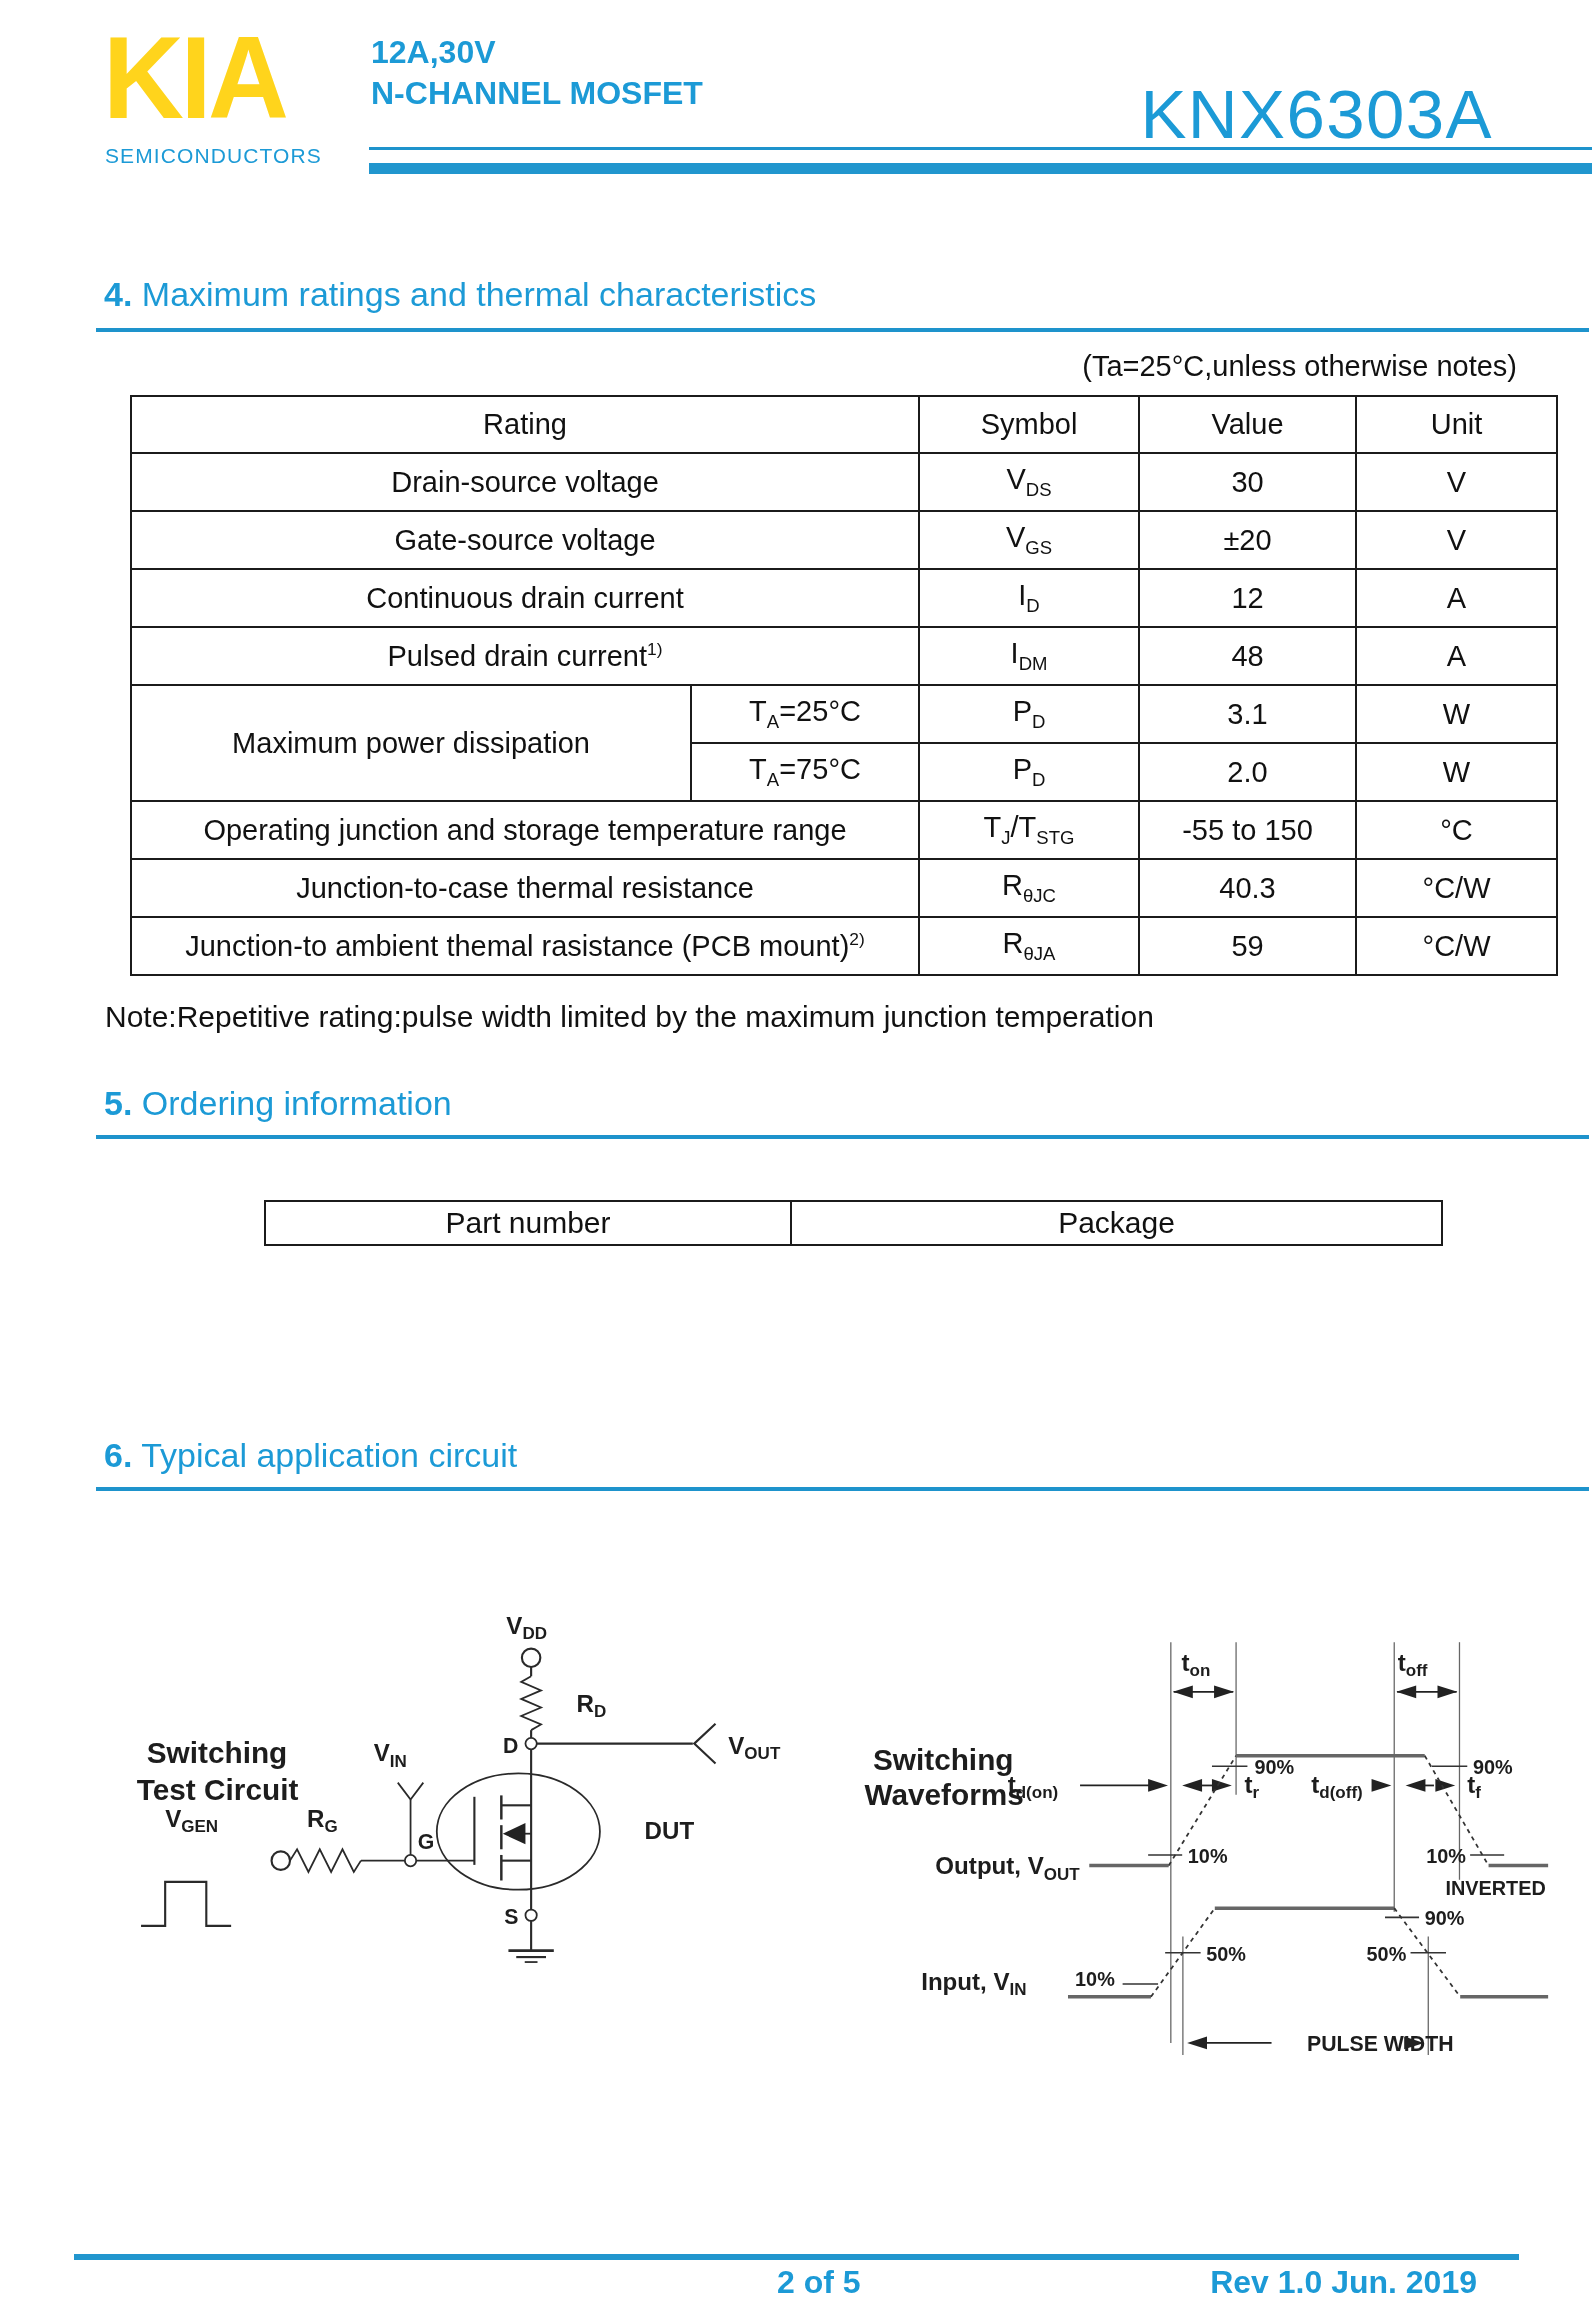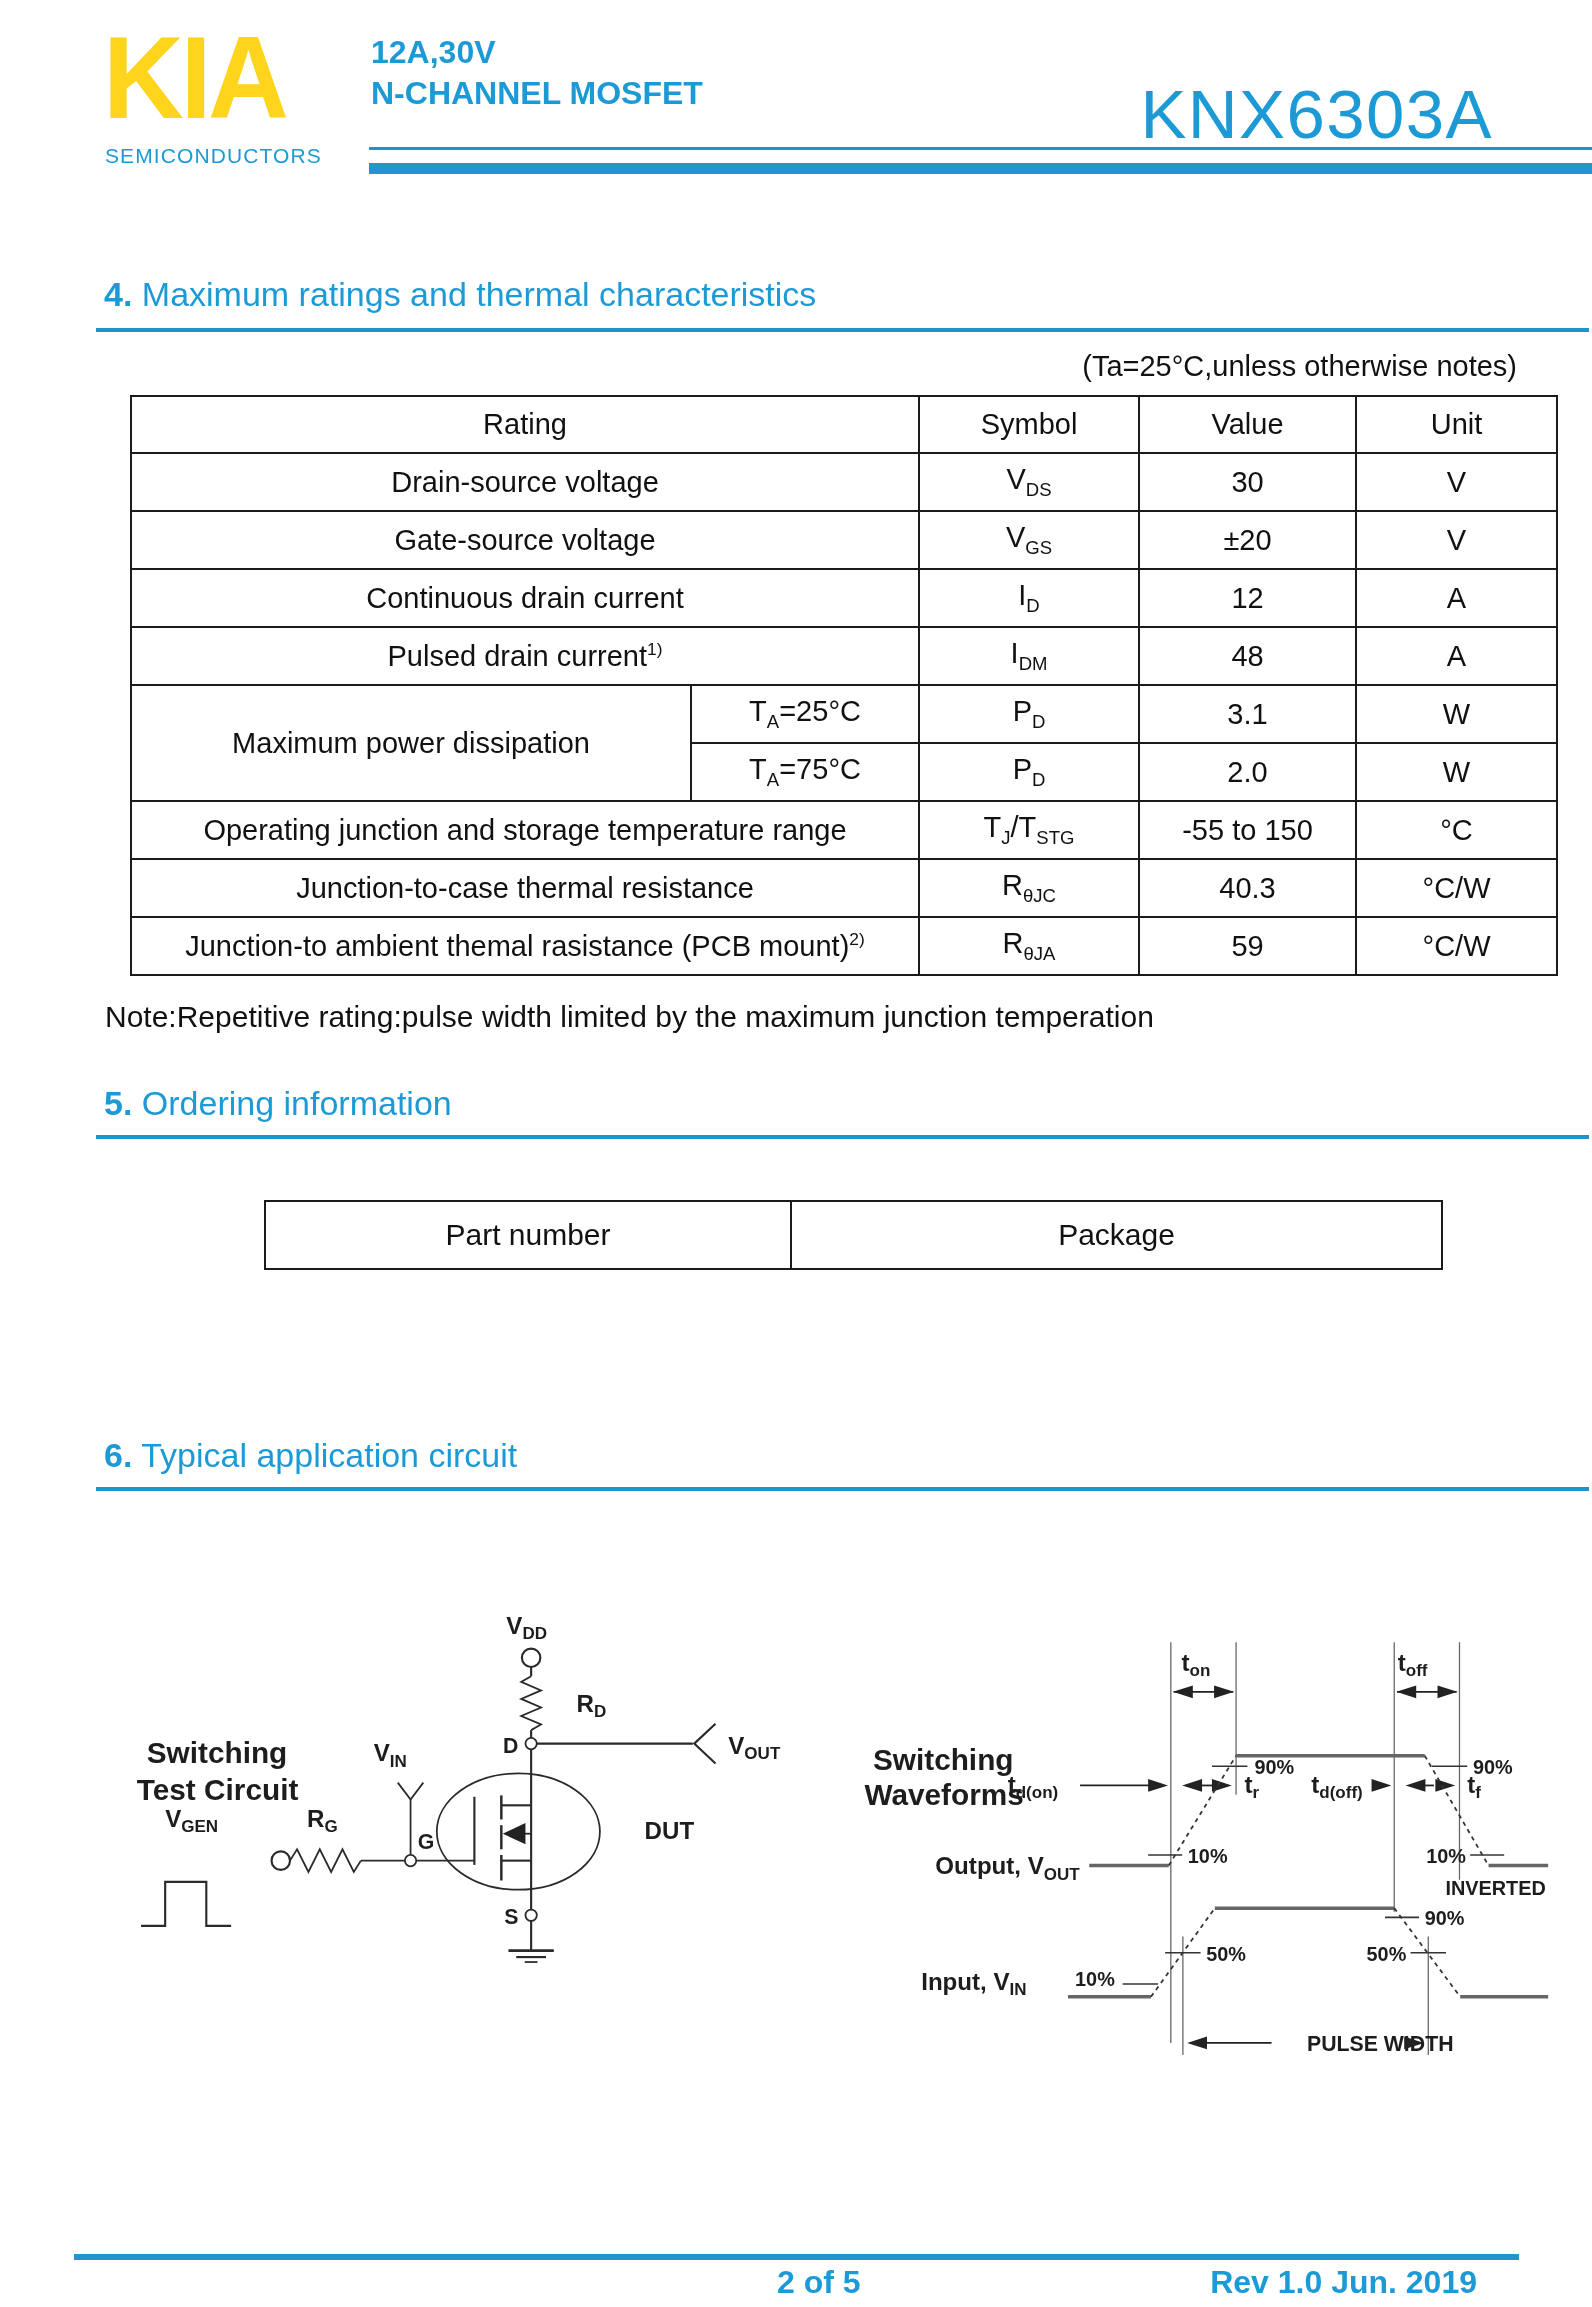--- a/index.html
+++ b/index.html
@@ -23,21 +23,21 @@
   .cond-note{position:absolute;left:709px;top:350px;width:808px;text-align:right;font-size:29px;}
   table{border-collapse:collapse;table-layout:fixed;}
   .ratings{position:absolute;left:130px;top:395px;width:1427px;}
   .ratings td,.ratings th{border:2.1px solid #1b1b1b;text-align:center;vertical-align:middle;
         font-size:29px;font-weight:400;padding:0;}
   .ratings tr{height:58px;}
   .ratings tr.hdr{height:57px;}
   .ordering{position:absolute;left:264px;top:1200px;width:1177px;}
   .ordering td,.ordering th{border:2.1px solid #1b1b1b;text-align:center;vertical-align:middle;
         font-size:30px;font-weight:400;padding:0;}
-  .ordering tr{height:68px;}
+  .ordering tr{height:44px;}
   .sub{vertical-align:sub;font-size:64%;}
   .sup{vertical-align:super;font-size:60%;}
   .note-line{position:absolute;left:105px;top:984px;font-size:30px;margin-top:16px;}
   
   .circuit{position:absolute;left:121px;top:1550px;}
   .circuit text{fill:#1d1d1d;font-family:"Liberation Sans",sans-serif;font-weight:bold;}
   .lbl{font-size:34px;}
   .ttl{font-size:42px;}
   .nodelbl{font-size:30px;}
   .pct{font-size:28px;}

